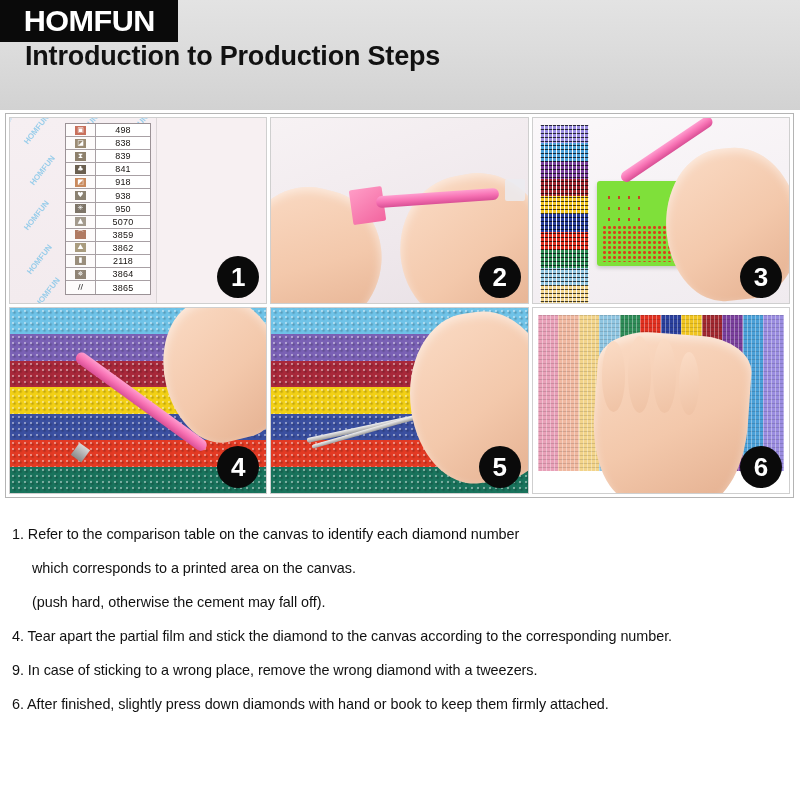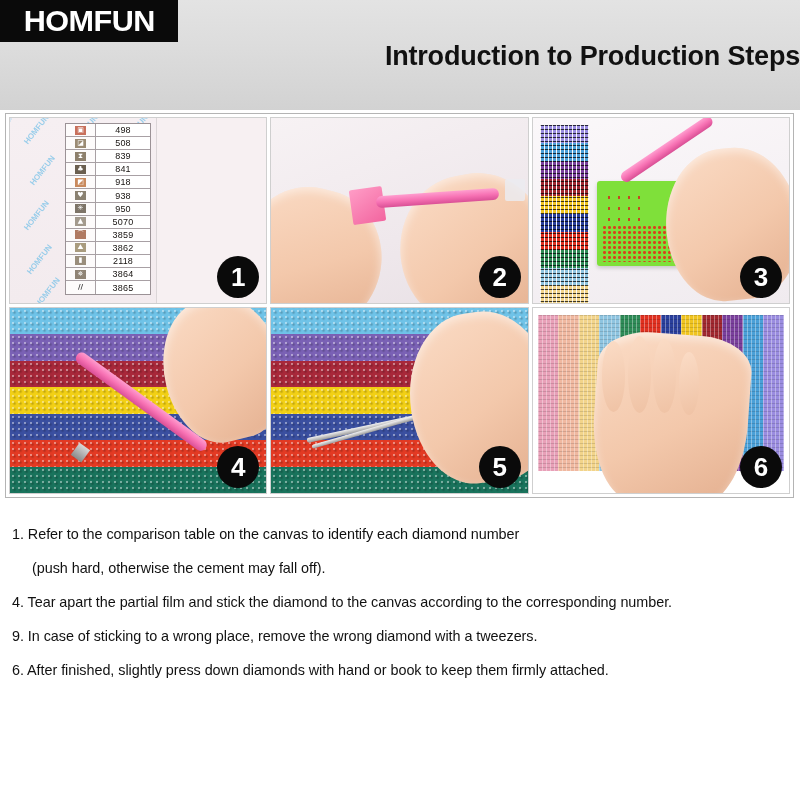--- a/index.html
+++ b/index.html
@@ -28,21 +28,22 @@
     color:#ffffff;
     font-family:"Liberation Sans", sans-serif;
     font-weight:bold;
     font-size:30px;
     letter-spacing:-0.5px;
     line-height:1;
     transform:scaleX(1.02);
   }
   .title-wrap{
     position:absolute;left:0;right:0;top:40px;
-    text-align:right;
+    text-align:left;
+    padding-left:25px;
   }
   .title-en{
     font-family:"Liberation Sans", sans-serif;
     font-weight:bold;
     font-size:27px;
     color:#111111;
     letter-spacing:-0.2px;
     line-height:32px;
     white-space:nowrap;
   }
@@ -262,21 +263,21 @@
         <div class="symrow">
               <div class="symcell">
                 <span class="swatch" style="background: rgb(200, 112, 92);">▣</span>
               </div>
               <div class="numcell">498</div>
             </div>
             <div class="symrow">
               <div class="symcell">
                 <span class="swatch" style="background: rgb(155, 139, 116);">◪</span>
               </div>
-              <div class="numcell">508</div>
+              <div class="numcell">838</div>
             </div>
             <div class="symrow">
               <div class="symcell">
                 <span class="swatch" style="background: rgb(141, 127, 107);">⧗</span>
               </div>
               <div class="numcell">839</div>
             </div>
             <div class="symrow">
               <div class="symcell">
                 <span class="swatch" style="background: rgb(107, 95, 80);">♣</span>
@@ -509,19 +510,20 @@
         <div style="position:absolute;left:57%;top:24%;width:8%;height:34%;border-radius:50%;background:linear-gradient(160deg,#fbdcc6,#efc2a4);"></div>
         <div class="badge">6</div>
       </div>
 
     </div>
   </div>
 
   <div class="instructions">
 
   <div class="ins-line">1. Refer to the comparison table on the canvas to identify each diamond number</div>
+      <div class="ins-line cont">which corresponds to a printed area on the canvas.</div>
       <div class="ins-line cont">(push hard, otherwise the cement may fall off).</div>
       <div class="ins-line">4. Tear apart the partial film and stick the diamond to the canvas according to the corresponding number.</div>
       <div class="ins-line">9. In case of sticking to a wrong place, remove the wrong diamond with a tweezers.</div>
       <div class="ins-line">6. After finished, slightly press down diamonds with hand or book to keep them firmly attached.</div>
     </div>
 
 </div>
 
 </body></html>

